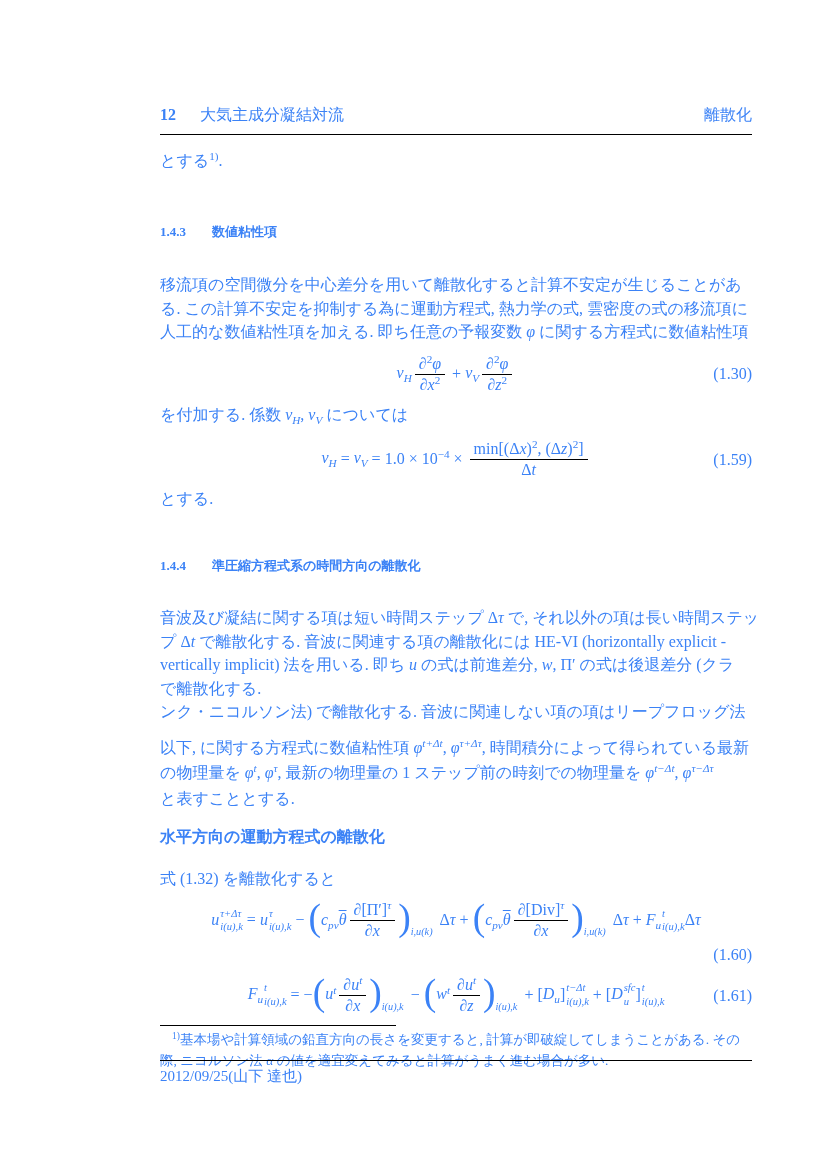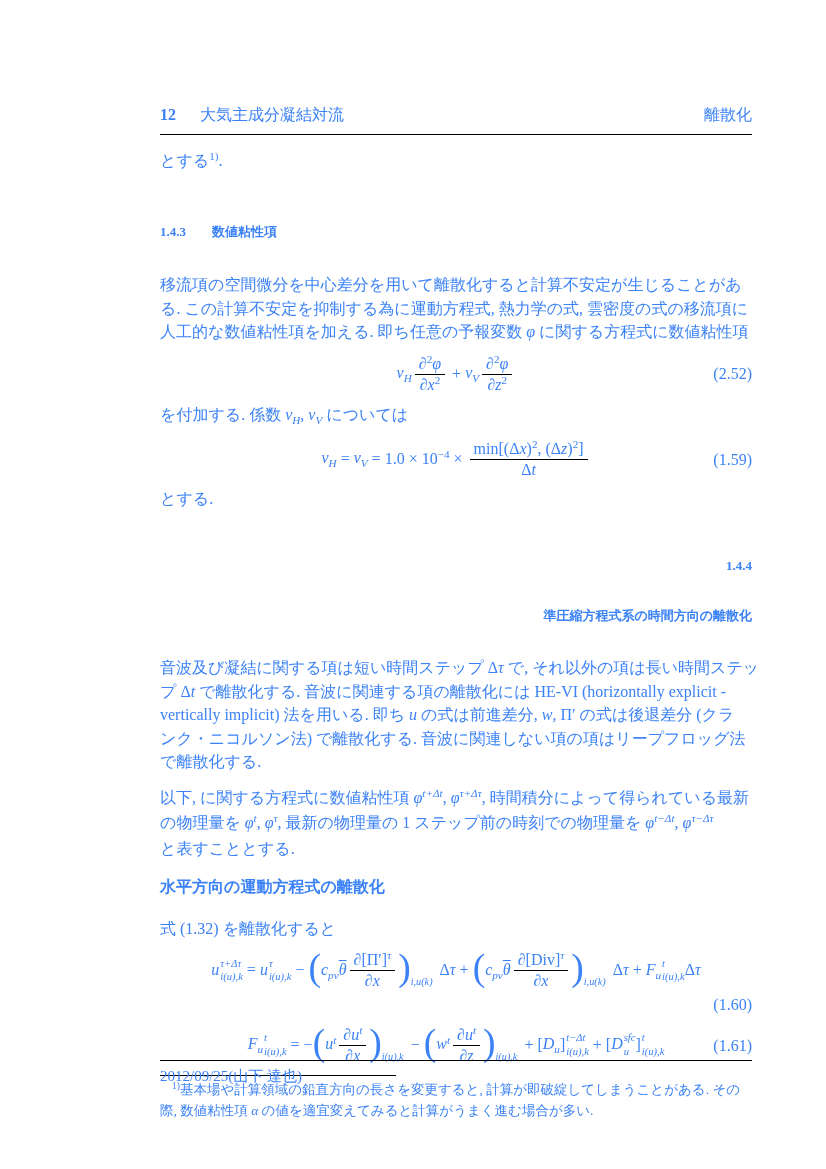--- a/index.html
+++ b/index.html
@@ -92,43 +92,43 @@
     </h2>
 
     <div class="para">
         <div class="line"><span class="tx">移流項の空間微分を中心差分を用いて離散化すると計算不安定が生じることがあ</span></div>
         <div class="line"><span class="tx">る. この計算不安定を抑制する為に運動方程式, 熱力学の式, 雲密度の式の移流項に</span></div>
         <div class="line"><span class="tx">人工的な数値粘性項を加える. 即ち任意の予報変数 </span><span class="mi">φ</span><span class="tx"> に関する方程式に数値粘性項</span></div>
       </div>
 
     <div class="equation">
       <span class="eqbody"><span><span class="mi">ν</span><span class="mi dn">H</span></span><span class="frac"><span class="num"><span class="mi">∂</span><span class="mr up">2</span><span class="mi">φ</span></span><span class="den"><span class="mi">∂x</span><span class="mr up">2</span></span></span><span class="mr"> + </span><span><span class="mi">ν</span><span class="mi dn">V</span></span><span class="frac"><span class="num"><span class="mi">∂</span><span class="mr up">2</span><span class="mi">φ</span></span><span class="den"><span class="mi">∂z</span><span class="mr up">2</span></span></span></span>
-      <span class="eqlabel">(2.52)</span>
+      <span class="eqlabel">(1.30)</span>
     </div>
 
     <div class="textline"><span class="tx">を付加する. 係数 </span><span><span class="mi">ν</span><span class="mi dn">H</span></span><span class="tx">, </span><span><span class="mi">ν</span><span class="mi dn">V</span></span><span class="tx"> については</span></div>
 
     <div class="equation">
       <span class="eqbody"><span><span class="mi">ν</span><span class="mi dn">H</span></span><span class="mr"> = </span><span><span class="mi">ν</span><span class="mi dn">V</span></span><span class="mr"> = 1.0 × 10</span><span class="mr up">−4</span><span class="mr"> × </span><span class="frac"><span class="num"><span class="mr">min[(</span><span class="mr">Δ</span><span class="mi">x</span><span class="mr">)</span><span class="mr up">2</span><span class="mr">, (</span><span class="mr">Δ</span><span class="mi">z</span><span class="mr">)</span><span class="mr up">2</span><span class="mr">]</span></span><span class="den"><span class="mr">Δ</span><span class="mi">t</span></span></span></span>
       <span class="eqlabel">(1.59)</span>
     </div>
 
     <div class="textline tosuru"><span class="tx">とする.</span></div>
 
-    <h2 class="secheading" style="margin-top:44px;flex-direction:column;">
+    <h2 class="secheading" style="margin-top:44px;">
       <span class="secnum">1.4.4</span>
       <span class="sectitle">準圧縮方程式系の時間方向の離散化</span>
     </h2>
 
     <div class="para" style="margin-top:28px;">
         <div class="line"><span class="tx">音波及び凝結に関する項は短い時間ステップ </span><span class="mr">Δ</span><span class="mi">τ</span><span class="tx"> で, それ以外の項は長い時間ステッ</span></div>
         <div class="line"><span class="tx">プ </span><span class="mr">Δ</span><span class="mi">t</span><span class="tx"> で離散化する. 音波に関連する項の離散化には HE-VI (horizontally explicit -</span></div>
         <div class="line"><span class="tx">vertically implicit) 法を用いる. 即ち </span><span class="mi">u</span><span class="tx"> の式は前進差分, </span><span class="mi">w</span><span class="tx">, </span><span class="mr">Π′</span><span class="tx"> の式は後退差分 (クラ</span></div>
+        <div class="line"><span class="tx">で離散化する.</span></div>
         <div class="line"><span class="tx">ンク・ニコルソン法) で離散化する. 音波に関連しない項の項はリープフロッグ法</span></div>
-        <div class="line"><span class="tx">で離散化する.</span></div>
       </div>
 
     <div class="para para2">
         <div class="line"><span class="tx">以下, に関する方程式に数値粘性項 </span><span><span class="mi">φ</span><span class="mi up">t+Δt</span></span><span class="tx">, </span><span><span class="mi">φ</span><span class="mi up">τ+Δτ</span></span><span class="tx">, 時間積分によって得られている最新</span></div>
         <div class="line"><span class="tx">の物理量を </span><span><span class="mi">φ</span><span class="mi up">t</span></span><span class="tx">, </span><span><span class="mi">φ</span><span class="mi up">τ</span></span><span class="tx">, 最新の物理量の 1 ステップ前の時刻での物理量を </span><span><span class="mi">φ</span><span class="mi up">t−Δt</span></span><span class="tx">, </span><span><span class="mi">φ</span><span class="mi up">τ−Δτ</span></span></div>
         <div class="line"><span class="tx">と表すこととする.</span></div>
       </div>
 
     <div class="subhead">水平方向の運動方程式の離散化</div>
 
@@ -141,21 +141,21 @@
 
 
     <div class="equation">
       <span class="eqbody"><span><span class="mi">F</span><span class="mi dn">u</span></span><span><span class="stack"><span class="srow">t</span><span class="srow">i(u),k</span></span></span><span class="mr"> = −</span><span class="mr bigp">(</span><span><span class="mi">u</span><span class="mi up">t</span></span><span class="frac"><span class="num"><span class="mi">∂u</span><span class="mi up">t</span></span><span class="den"><span class="mi">∂x</span></span></span><span class="mr bigp">)</span><span class="mi bdn">i(u),k</span><span class="mr"> − </span><span class="mr bigp">(</span><span><span class="mi">w</span><span class="mi up">t</span></span><span class="frac"><span class="num"><span class="mi">∂u</span><span class="mi up">t</span></span><span class="den"><span class="mi">∂z</span></span></span><span class="mr bigp">)</span><span class="mi bdn">i(u),k</span><span class="mr"> + [</span><span><span class="mi">D</span><span class="mi dn">u</span></span><span class="mr">]</span><span><span class="stack"><span class="srow">t−Δt</span><span class="srow">i(u),k</span></span></span><span class="mr"> + [</span><span><span class="mi">D</span><span class="stack"><span class="srow">sfc</span><span class="srow">u</span></span></span><span class="mr">]</span><span><span class="stack"><span class="srow">t</span><span class="srow">i(u),k</span></span></span></span>
       <span class="eqlabel">(1.61)</span>
     </div>
 
     <div class="fnrule"></div>
     <div class="footnote">
         <div class="line"><span class="mr up">1)</span><span class="tx">基本場や計算領域の鉛直方向の長さを変更すると, 計算が即破綻してしまうことがある. その</span></div>
-        <div class="line"><span class="tx">際, 数値粘性項 </span><span class="mi">α</span><span class="tx"> の値を適宜変えてみると計算がうまく進む場合が多い.</span></div>
+        <div class="line"><span class="tx">際, ニコルソン法 </span><span class="mi">α</span><span class="tx"> の値を適宜変えてみると計算がうまく進む場合が多い.</span></div>
       </div>
 
   </div>
 
   <div class="footer-area">
     <div class="ftrule"></div>
     <div class="ftext">2012/09/25(山下 達也)</div>
   </div>
 </div>
 

